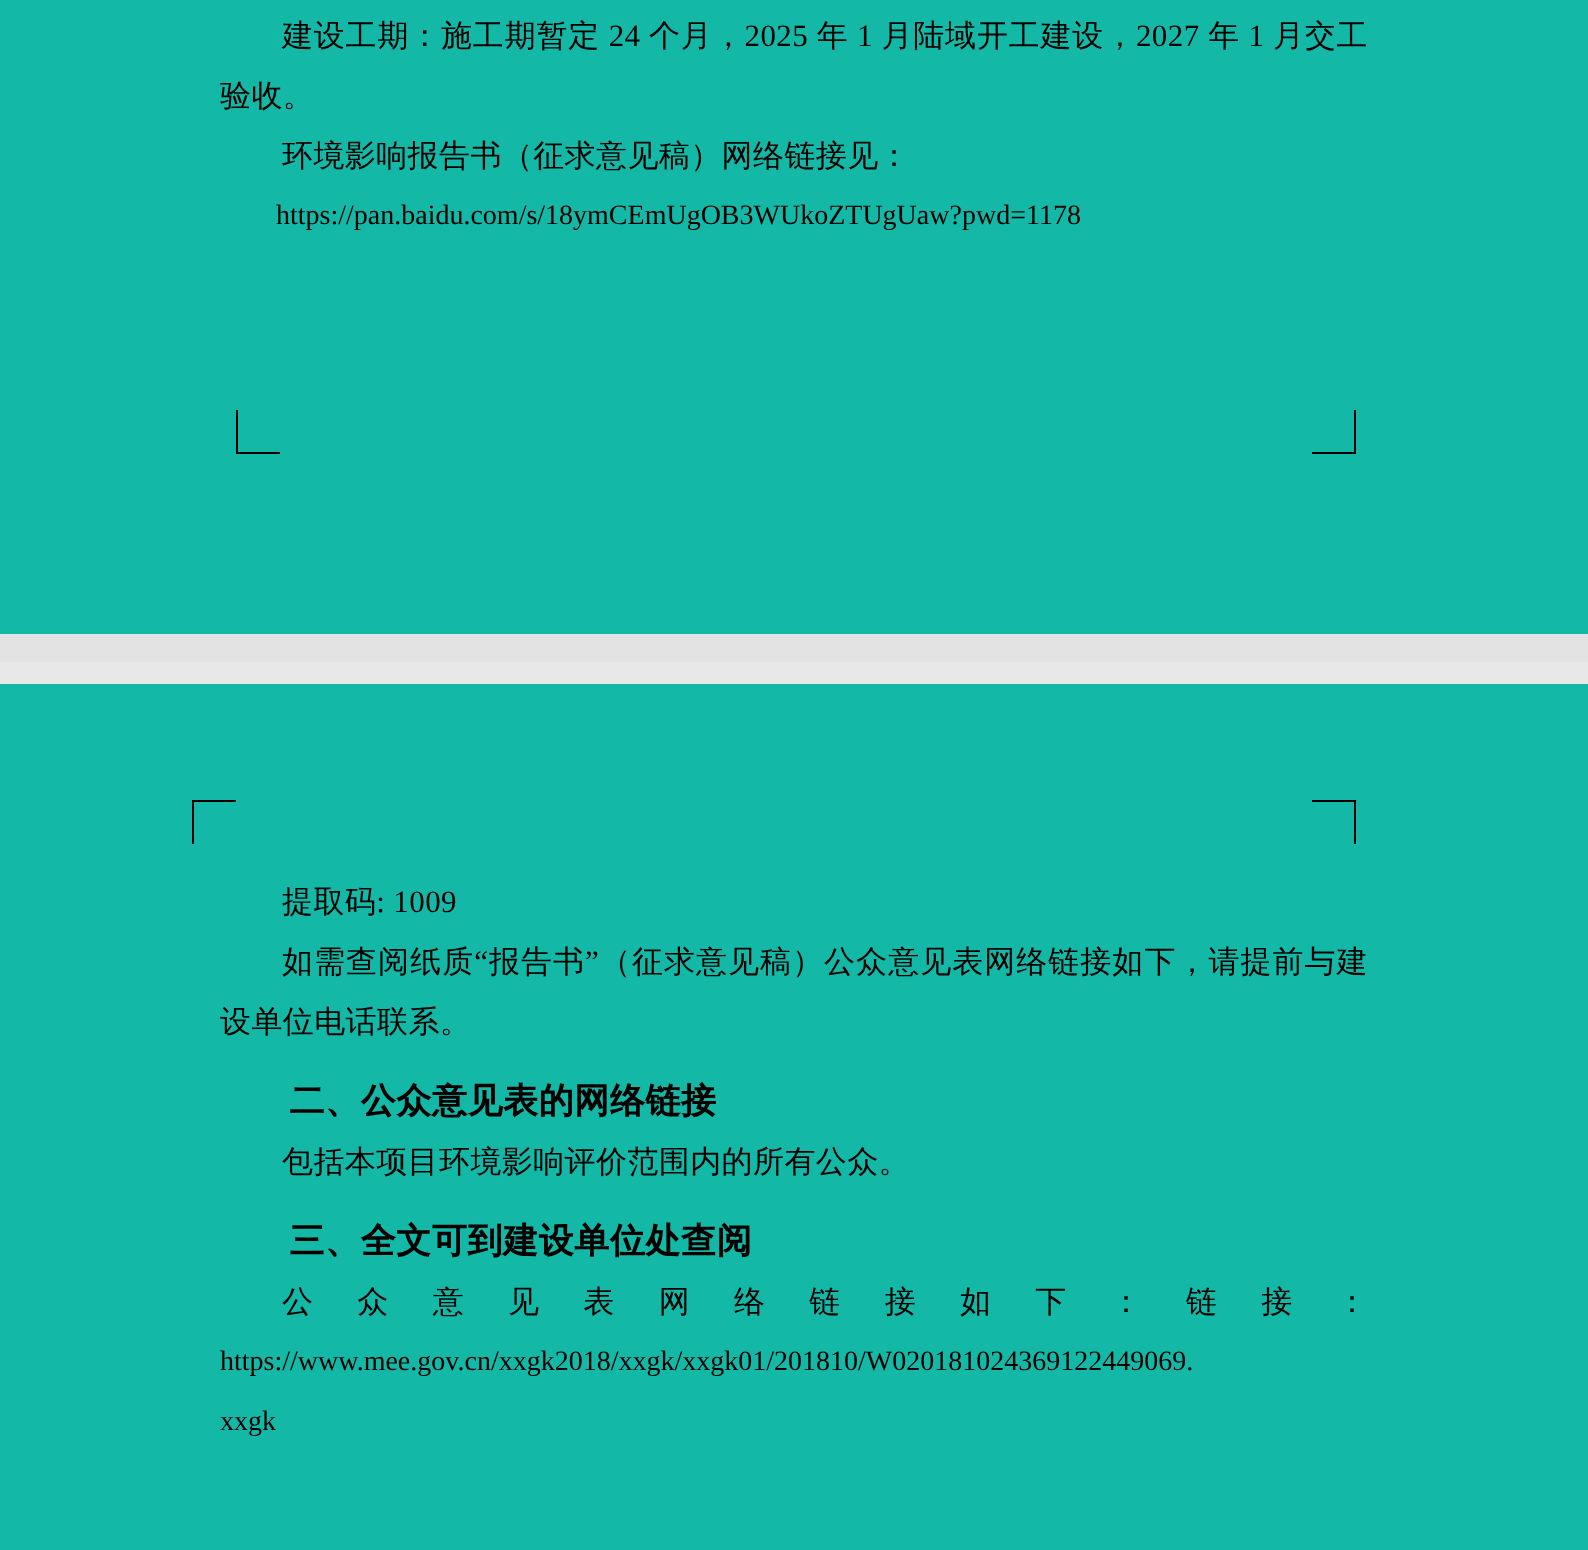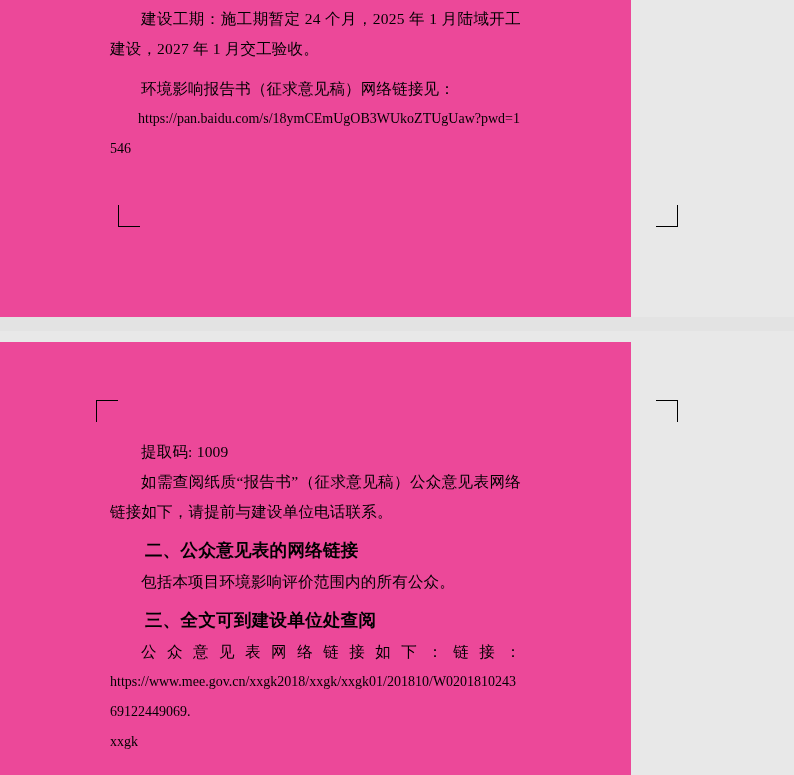--- a/index.html
+++ b/index.html
@@ -15,22 +15,22 @@
   }
   .doc-viewport {
     position: relative;
     width: 794px;
     height: 775px;
     background: #e8e8e8;
   }
   .page {
     position: absolute;
     left: 0;
-    width: 631px;
-    background: #ec4899;
+    width: 794px;
+    background: #14b8a6;
     box-sizing: border-box;
   }
   .page-one {
     top: 0;
     height: 317px;
   }
   .page-gap {
     position: absolute;
     top: 317px;
     left: 0;
@@ -113,22 +113,22 @@
   }
 </style>
 </head>
 <body>
 
 <div class="doc-viewport">
 
   <div class="page page-one">
     <div class="content" style="top: 4px;">
       <p class="body-text">建设工期：施工期暂定 24 个月，2025 年 1 月陆域开工建设，2027 年 1 月交工验收。</p>
-      <p class="body-text" style="margin-top: 10px;">环境影响报告书（征求意见稿）网络链接见：</p>
-      <p class="url-line">https://pan.baidu.com/s/18ymCEmUgOB3WUkoZTUgUaw?pwd=1546</p>
+      <p class="body-text" style="">环境影响报告书（征求意见稿）网络链接见：</p>
+      <p class="url-line">https://pan.baidu.com/s/18ymCEmUgOB3WUkoZTUgUaw?pwd=1178</p>
     </div>
     <div class="crop crop-bl-1"></div>
     <div class="crop crop-br-1"></div>
   </div>
 
   <div class="page-gap"></div>
 
   <div class="page page-two">
     <div class="content" style="top: 95px;">
       <p class="body-text">提取码: 1009</p>

